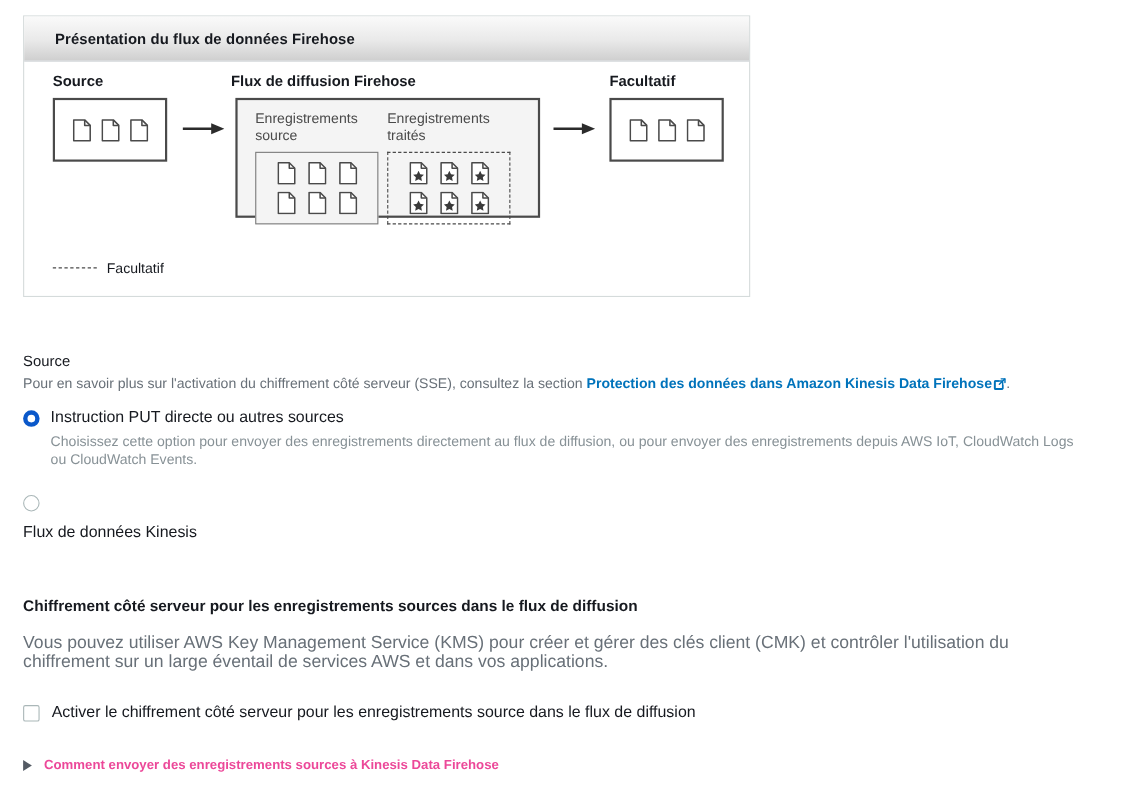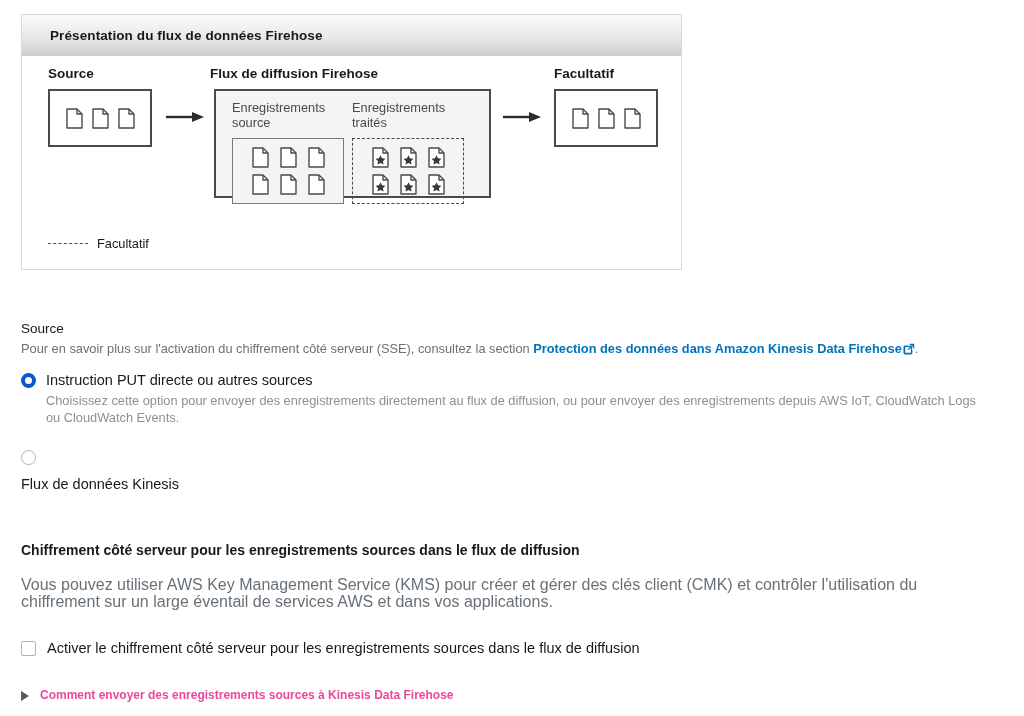--- a/index.html
+++ b/index.html
@@ -473,21 +473,21 @@
       </div>
 
     </div>
 
     <div class="sse-section">
       <h2 class="sse-title">Chiffrement côté serveur pour les enregistrements sources dans le flux de diffusion</h2>
       <p class="sse-desc">Vous pouvez utiliser AWS Key Management Service (KMS) pour créer et gérer des clés client (CMK) et contrôler l'utilisation du chiffrement sur un large éventail de services AWS et dans vos applications.</p>
 
       <div class="check-row">
         <span class="checkbox"></span>
-        <span class="check-label">Activer le chiffrement côté serveur pour les enregistrements sources dans le flux de diffusion</span>
+        <span class="check-label">Activer le chiffrement côté serveur pour les enregistrements source dans le flux de diffusion</span>
       </div>
     </div>
 
     <div class="expander">
       <span class="caret"></span>
       <span class="expander-label">Comment envoyer des enregistrements sources à Kinesis Data Firehose</span>
     </div>
 
   </div>
 </div>

